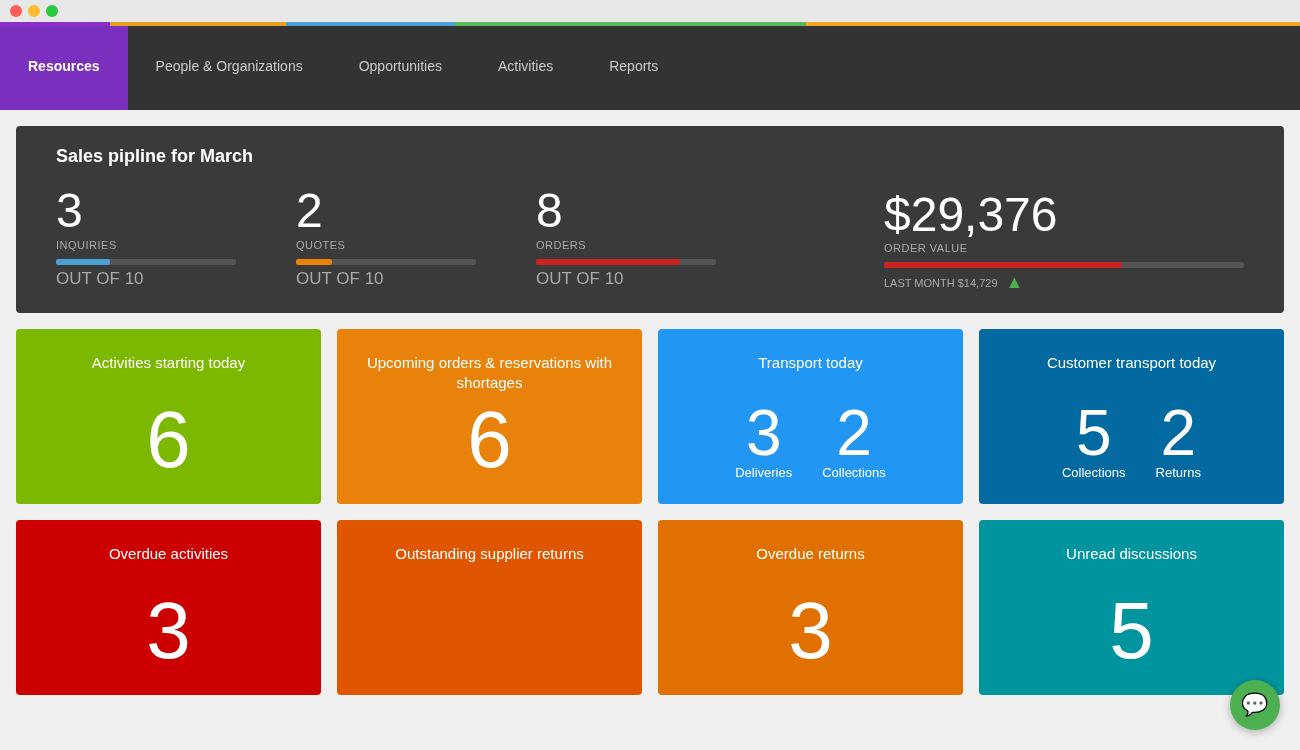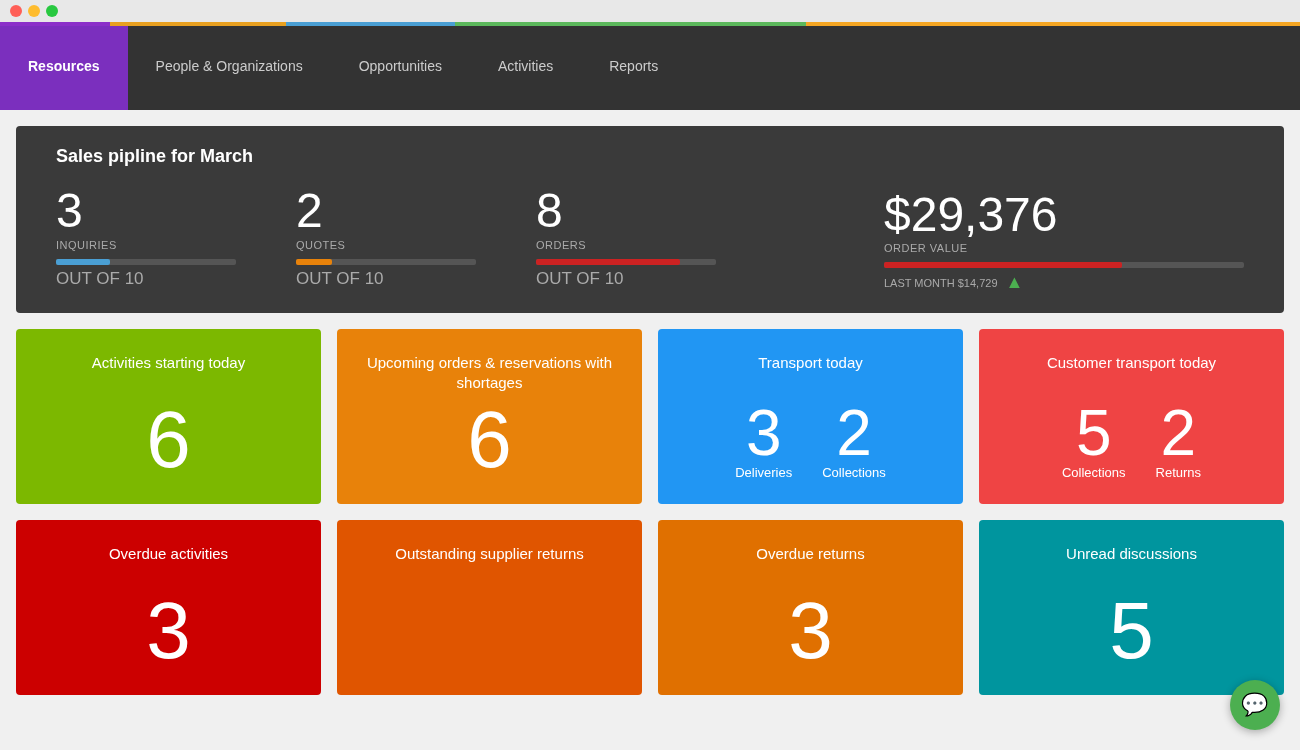--- a/index.html
+++ b/index.html
@@ -253,21 +253,21 @@
       line-height: 1;
     }
     .tile-split-label {
       font-size: 13px;
       text-align: center;
     }
 
     .green-tile { background: #7cb800; gap: 11px; }
     .orange-tile { background: #e8820a; }
     .blue-tile { background: #2196f3; }
-    .light-blue-tile { background: #ef4444; }
+    .light-blue-tile { background: #0369a1; }
     .red-tile { background: #cc0000; }
     .dark-orange-tile { background: #e05500; }
     .amber-tile { background: #e07000; }
     .teal-tile { background: #00959e; }
 
     
     .chat-button {
       position: fixed;
       bottom: 20px;
       right: 20px;

